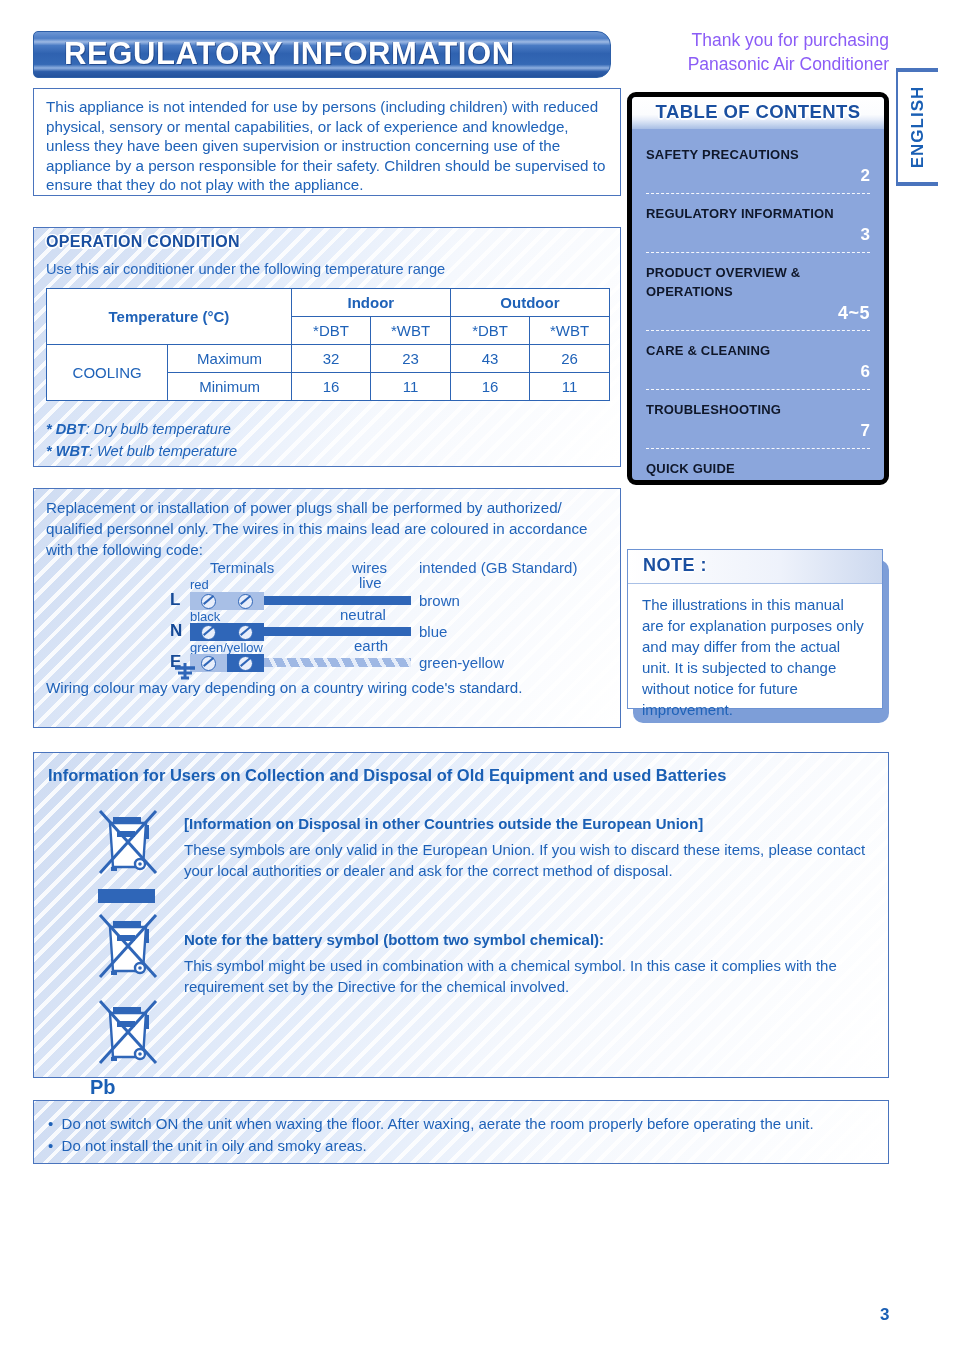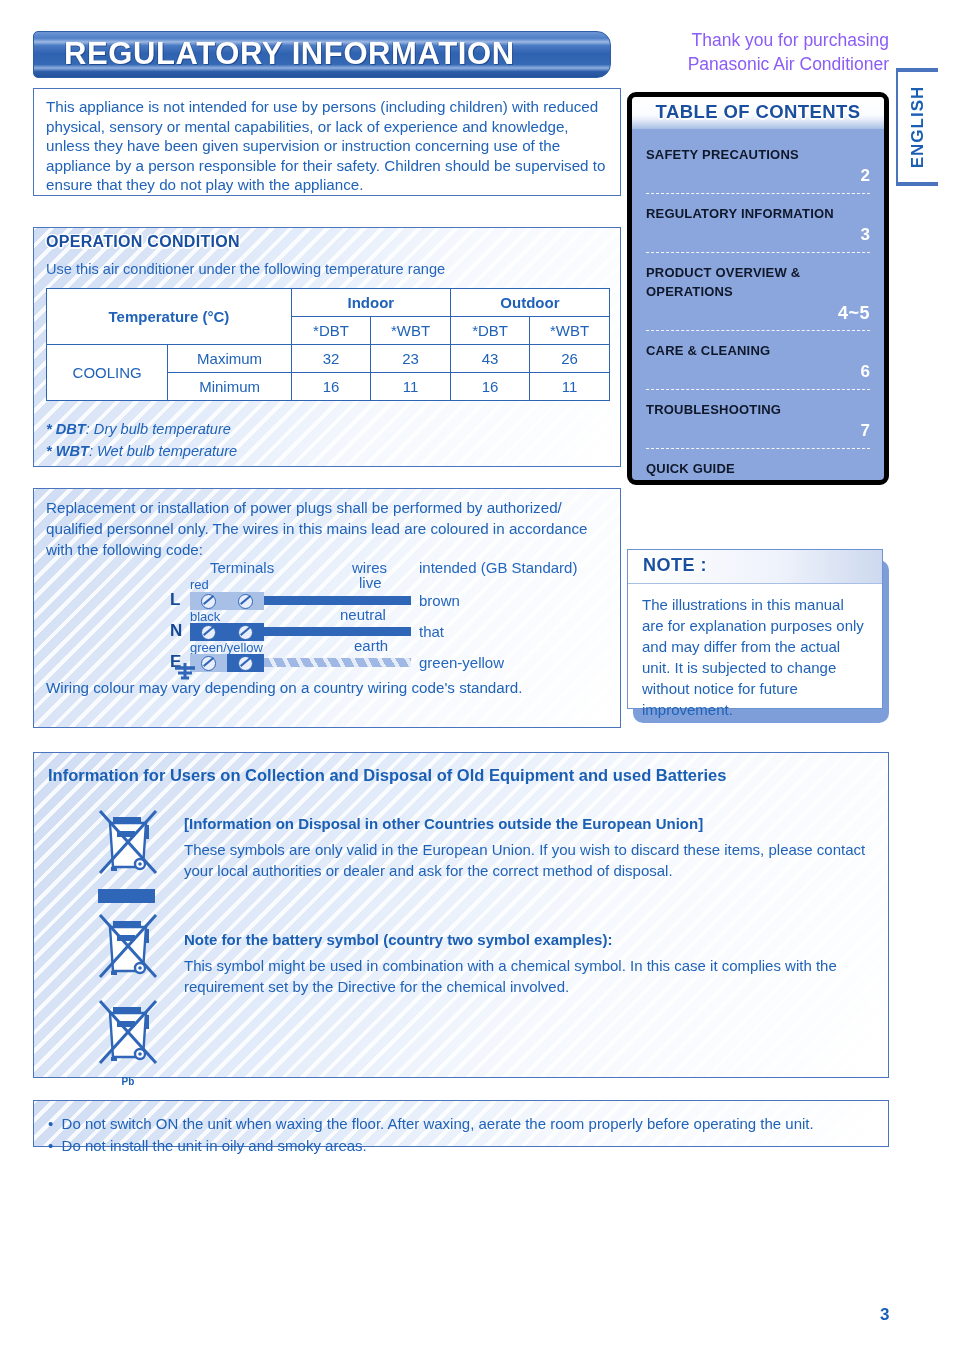--- a/index.html
+++ b/index.html
@@ -389,36 +389,36 @@
     font-weight: bold;
     color: #1a5fb4;
     margin-bottom: 7px;
   }
   .dsp-body {
     font-size: 15px;
     line-height: 21px;
     color: #1f62b8;
   }
   .pb-label {
-    text-align: center;
-    font-size: 10px;
+    text-align: left;
+    font-size: 20px;
     font-weight: bold;
     color: #1a5fb4;
     margin-top: 1px;
     width: 76px;
   }
   .solid-bar {
     width: 57px; height: 14px;
     background: #2f66b8;
     margin: 4px 0 8px 8px;
   }
 
   
   #warn-box {
-    left: 33px; top: 1100px; width: 856px; height: 47px;
+    left: 33px; top: 1100px; width: 856px; height: 64px;
   }
   #warn-list {
     position: absolute;
     left: 14px; top: 12px;
     font-size: 15px;
     line-height: 22px;
     color: #1f62b8;
   }
   #warn-list div { white-space: nowrap; }
 
@@ -557,21 +557,21 @@
       <div class="lbl big" style="left:265px; top:33px;">brown</div>
 
       <div class="lbl" style="left:36px; top:50px;">black</div>
       <div class="lbl big" style="left:186px; top:47px;">neutral</div>
       <div class="term-letter" style="left:16px; top:62px;">N</div>
       <div class="block dark" style="left:36px; top:64px;">
         <span class="screw"></span>
         <span class="screw"></span>
       </div>
       <div class="wire" style="left:110px; top:68px; width:147px;"></div>
-      <div class="lbl big" style="left:265px; top:64px;">that</div>
+      <div class="lbl big" style="left:265px; top:64px;">blue</div>
 
       <div class="lbl" style="left:36px; top:81px;">green/yellow</div>
       <div class="lbl big" style="left:200px; top:78px;">earth</div>
       <div class="term-letter" style="left:16px; top:93px;">E</div>
       <div class="block split" style="left:36px; top:95px;">
         <span class="screw"></span>
         <span class="screw"></span>
       </div>
       <div class="wire earth" style="left:110px; top:99px; width:147px;"></div>
       <div class="lbl big" style="left:265px; top:95px;">green-yellow</div>
@@ -651,21 +651,21 @@
       </div>
 
     </div>
 
     <div id="disposal-text-1">
       <div class="dsp-head">[Information on Disposal in other Countries outside the European Union]</div>
       <div class="dsp-body">These symbols are only valid in the European Union. If you wish to discard these items, please contact your local authorities or dealer and ask for the correct method of disposal.</div>
     </div>
 
     <div id="disposal-text-2">
-      <div class="dsp-head">Note for the battery symbol (country two symbol examples):</div>
+      <div class="dsp-head">Note for the battery symbol (bottom two symbol chemical):</div>
       <div class="dsp-body">This symbol might be used in combination with a chemical symbol. In this case it complies with the requirement set by the Directive for the chemical involved.</div>
     </div>
   </div>
 
   <div id="warn-box" class="panel">
     <div id="warn-list">
       <div>•&nbsp; <span>Do not switch ON the unit when waxing the floor. After waxing, aerate the room properly before operating the unit.</span></div>
       <div>•&nbsp; <span>Do not install the unit in oily and smoky areas.</span></div>
     </div>
   </div>

